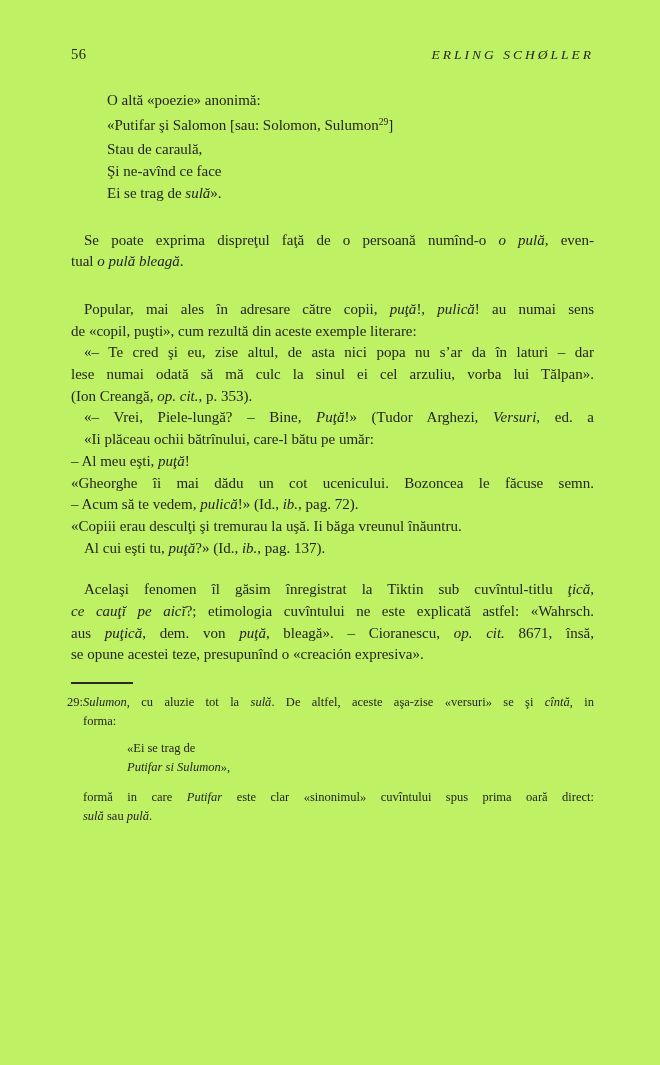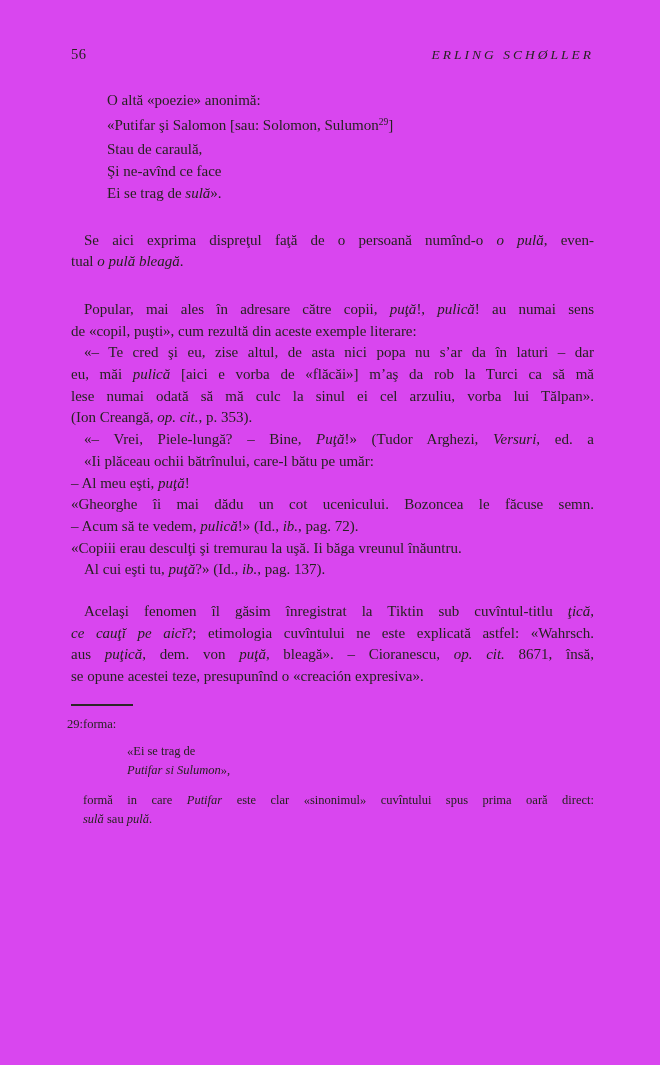--- a/index.html
+++ b/index.html
@@ -1,20 +1,20 @@
 <!DOCTYPE html>
 <html><head>
 <meta charset="utf-8">
 <style>
   html,body{margin:0;padding:0;background:#e9e7e3;}
   .page{
     position:relative;
     width:660px;height:1065px;
     margin:0 auto;
-    background-color:#d946ef;
+    background-color:#bef264;
     background-image:
       radial-gradient(#e6e5e1 0.6px, transparent 0.9px),
       radial-gradient(#edecе8 0.5px, transparent 0.8px),
       radial-gradient(#e9e8e4 0.6px, transparent 0.9px);
     background-size:29px 31px, 17px 23px, 41px 37px;
     background-position:3px 5px, 11px 14px, 23px 9px;
     color:#262320;
     font-family:"Liberation Serif","DejaVu Serif",serif;
     overflow:hidden;
   }
@@ -56,30 +56,29 @@
         </div>
         <div class="block g11">
           <div class="line ind2"><span class="">«Putifar şi Salomon [sau: Solomon, Sulumon</span><sup class="ref">29</sup><span class="">]</span></div>
         </div>
         <div class="block g11">
           <div class="line ind2"><span class="">Stau de caraulă,</span></div>
           <div class="line ind2"><span class="">Şi ne-avînd ce face</span></div>
           <div class="line ind2"><span class="">Ei se trag de </span><span class="it">sulă</span><span class="">».</span></div>
         </div>
         <div class="block g25">
-          <div class="line ind j"><span class="">Se aici exprima dispreţul faţă de o persoană numînd-o </span><span class="it">o pulă</span><span class="">, even-</span></div>
+          <div class="line ind j"><span class="">Se poate exprima dispreţul faţă de o persoană numînd-o </span><span class="it">o pulă</span><span class="">, even-</span></div>
           <div class="line"><span class="">tual </span><span class="it">o pulă bleagă</span><span class="">.</span></div>
         </div>
         <div class="block g26">
           <div class="line ind j"><span class="">Popular, mai ales în adresare către copii, </span><span class="it">puţă</span><span class="">!, </span><span class="it">pulică</span><span class="">! au numai sens</span></div>
           <div class="line"><span class="">de «copil, puşti», cum rezultă din aceste exemple literare:</span></div>
         </div>
         <div class="block">
           <div class="line ind j"><span class="">«– Te cred şi eu, zise altul, de asta nici popa nu s’ar da în laturi – dar</span></div>
-          <div class="line j"><span class="">eu, măi </span><span class="it">pulică</span><span class=""> [aici e vorba de «flăcăi»] m’aş da rob la Turci ca să mă</span></div>
           <div class="line j"><span class="">lese numai odată să mă culc la sinul ei cel arzuliu, vorba lui Tălpan».</span></div>
           <div class="line"><span class="">(Ion Creangă, </span><span class="it">op. cit.</span><span class="">, p. 353).</span></div>
           <div class="line ind j"><span class="">«– Vrei, Piele-lungă? – Bine, </span><span class="it">Puţă</span><span class="">!» (Tudor Arghezi, </span><span class="it">Versuri</span><span class="">, ed. a</span></div>
           <div class="line ind"><span class="">«Ii plăceau ochii bătrînului, care-l bătu pe umăr:</span></div>
           <div class="line"><span class="">– Al meu eşti, </span><span class="it">puţă</span><span class="">!</span></div>
           <div class="line j"><span class="">«Gheorghe îi mai dădu un cot ucenicului. Bozoncea le făcuse semn.</span></div>
           <div class="line"><span class="">– Acum să te vedem, </span><span class="it">pulică</span><span class="">!» (Id., </span><span class="it">ib.</span><span class="">, pag. 72).</span></div>
           <div class="line"><span class="">«Copiii erau desculţi şi tremurau la uşă. Ii băga vreunul înăuntru.</span></div>
           <div class="line ind"><span class="">Al cui eşti tu, </span><span class="it">puţă</span><span class="">?» (Id., </span><span class="it">ib.</span><span class="">, pag. 137).</span></div>
         </div>
@@ -88,20 +87,21 @@
           <div class="line j"><span class="it">ce cauţĭ pe aicĭ</span><span class="">?; etimologia cuvîntului ne este explicată astfel: «Wahrsch.</span></div>
           <div class="line j"><span class="">aus </span><span class="it">puţică</span><span class="">, dem. von </span><span class="it">puţă</span><span class="">, bleagă». – Cioranescu, </span><span class="it">op. cit.</span><span class=""> 8671, însă,</span></div>
           <div class="line"><span class="">se opune acestei teze, presupunînd o «creación expresiva».</span></div>
         </div>
       </div>
     <div class="fnrule"></div>
     <div id="footnotes">
       <div class="fnrow">
         <span class="fnnum">29:</span>
         <div class="fnbody" id="fn-body">
+            <div class="line j"><span class="it">Sulumon</span><span class="">, cu aluzie tot la </span><span class="it">sulă</span><span class="">. De altfel, aceste aşa-zise «versuri» se şi </span><span class="it">cîntă</span><span class="">, in</span></div>
             <div class="line"><span class="">forma:</span></div>
             <div class="line fnv fng8"><span class="">«Ei se trag de</span></div>
             <div class="line fnv"><span class="it">Putifar si Sulumon</span><span class="">»,</span></div>
             <div class="line fng11 j"><span class="">formă in care </span><span class="it">Putifar</span><span class=""> este clar «sinonimul» cuvîntului spus prima oară direct:</span></div>
             <div class="line"><span class="it">sulă</span><span class=""> sau </span><span class="it">pulă</span><span class="">.</span></div>
           </div>
       </div>
     </div>
   </div>
 </div>

